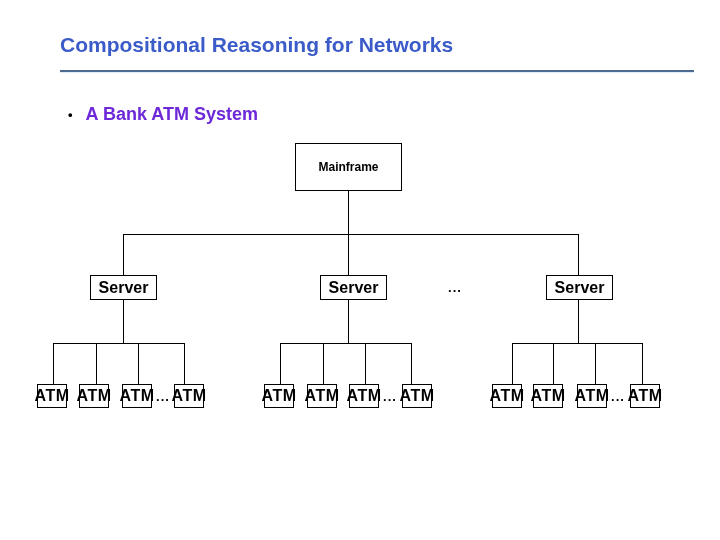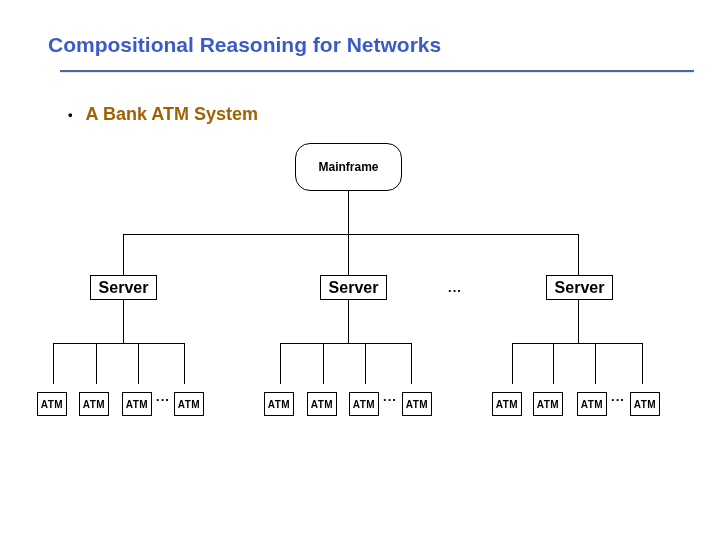--- a/index.html
+++ b/index.html
@@ -1,41 +1,41 @@
 <!DOCTYPE html>
 <html><head>
 <meta charset="utf-8">
 <style>
   html,body{margin:0;padding:0;background:#ffffff;}
   .slide{
     position:relative;width:720px;height:540px;background:#ffffff;overflow:hidden;
     font-family:"Liberation Sans", sans-serif;
   }
   .title{
-    position:absolute;left:48px;top:33px;margin:0;
+    position:absolute;left:60px;top:33px;margin:0;
     font-size:21px;font-weight:bold;color:#3b5bc8;letter-spacing:0px;white-space:nowrap;
   }
   .rule{
     position:absolute;left:60px;top:70px;width:634px;height:0;
     border-top:2px solid #4e6a90;border-bottom:1px solid #dfecf7;
   }
   .bullet-row{
     position:absolute;left:68px;top:104px;display:flex;align-items:flex-start;gap:13px;
   }
   .bullet-marker{font-size:13px;color:#000;line-height:22px;font-weight:bold;}
-  .bullet-text{font-size:18px;font-weight:bold;color:#a16207;white-space:nowrap;}
+  .bullet-text{font-size:18px;font-weight:bold;color:#6d28d9;white-space:nowrap;}
   svg.wires{position:absolute;left:0;top:0;pointer-events:none;}
   .node{
     position:absolute;background:#ffffff;border:1.5px solid #000;
     display:flex;align-items:center;justify-content:center;
     font-weight:bold;color:#000;box-sizing:border-box;white-space:nowrap;
   }
   .node.mainframe{font-size:12px;}
   .node.server{font-size:16px;}
-  .node.atm{font-size:10px;letter-spacing:0.5px;margin-top:8px;}
+  .node.atm{font-size:16px;letter-spacing:0.5px;}
   .dots{
     position:absolute;font-weight:bold;color:#000;font-size:13px;
     text-align:center;letter-spacing:1px;
   }
 </style>
 </head>
 <body>
 
 <div class="slide">
 
@@ -50,21 +50,21 @@
   <svg class="wires" width="720" height="540" viewBox="0 0 720 540">
     <g stroke="#000000" stroke-width="1" fill="none" shape-rendering="crispEdges">
       <path d="M348 191 V234 M123 234 H578 M123 234 V275 M348 234 V275 M578 234 V275"></path>
       <path d="M123 300 V343 M348 300 V343 M578 300 V343"></path>
       <path d="M53 343 H184 M53 343 V384 M96 343 V384 M138 343 V384 M184 343 V384"></path>
       <path d="M280 343 H411 M280 343 V384 M323 343 V384 M365 343 V384 M411 343 V384"></path>
       <path d="M512 343 H642 M512 343 V384 M553 343 V384 M595 343 V384 M642 343 V384"></path>
     </g>
   </svg>
 
-  <div class="node mainframe" style="left:295px;top:143px;width:107px;height:48px;border-radius:15px;">
+  <div class="node mainframe" style="left:295px;top:143px;width:107px;height:48px;">
     <span>Mainframe</span>
   </div>
 
   <div class="node server" style="left:90px;top:275px;width:67px;height:25px;">
     <span>Server</span>
   </div>
   <div class="node server" style="left:320px;top:275px;width:67px;height:25px;">
     <span>Server</span>
   </div>
   <div class="node server" style="left:546px;top:275px;width:67px;height:25px;">

